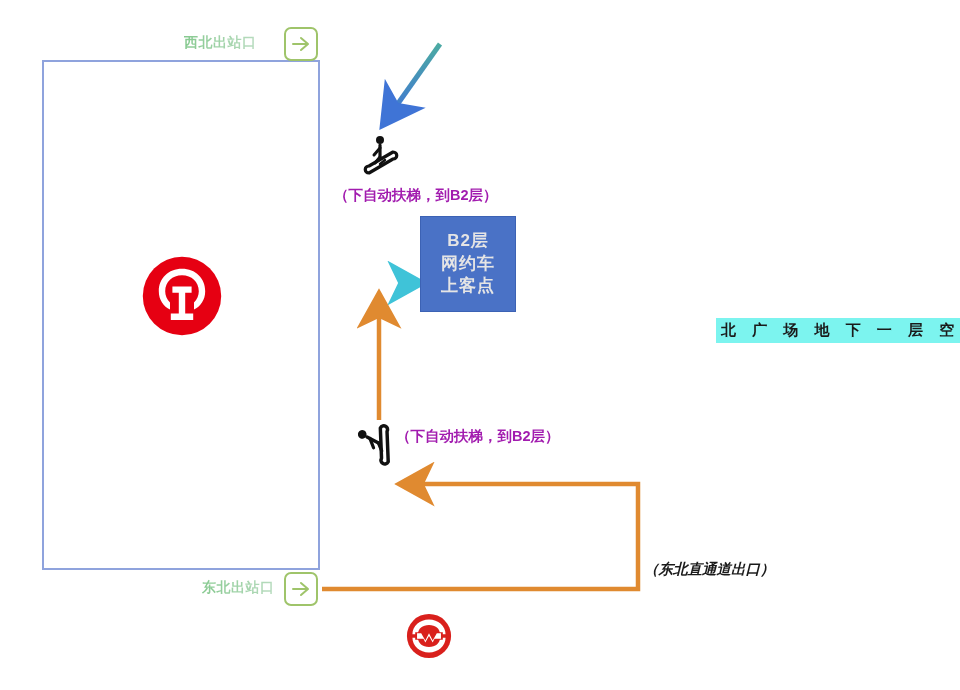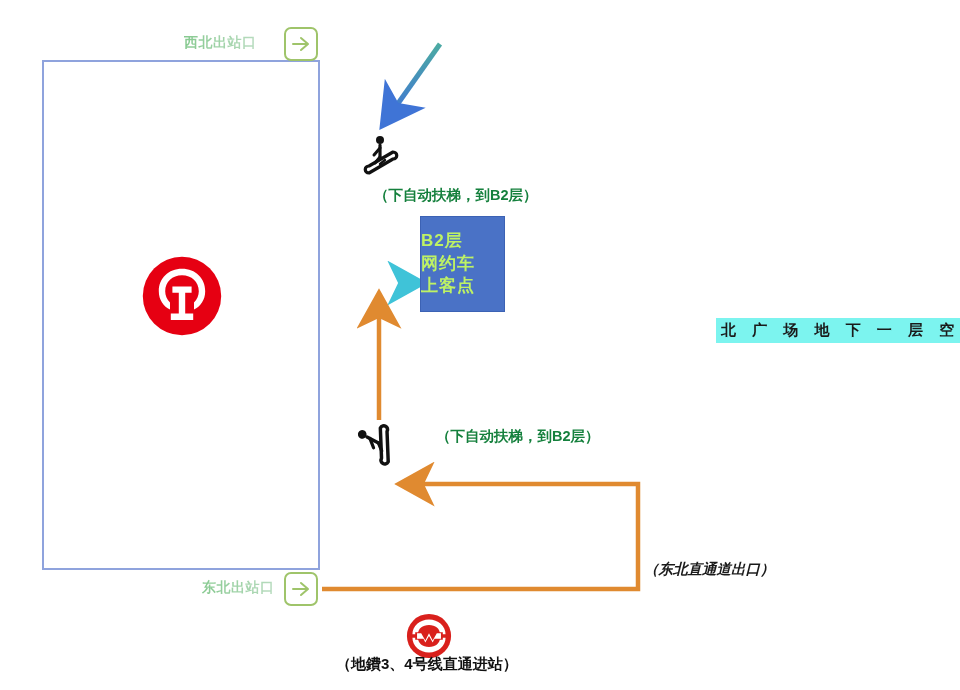--- a/index.html
+++ b/index.html
@@ -56,43 +56,42 @@
     background: linear-gradient(90deg, #86c98f 0%, #b9dcc0 100%);
     -webkit-background-clip: text;
     background-clip: text;
     -webkit-text-fill-color: transparent;
   }
 
   
   .b2-box {
     left: 420px;
     top: 216px;
-    width: 85px;
+    width: 96px;
     height: 96px;
     background: #4a72c6;
     border: 1px solid #3c62b4;
     box-sizing: border-box;
     display: flex;
     flex-direction: column;
-    align-items: flex-start;
+    align-items: center;
     justify-content: center;
-    color: #bef264;
+    color: #e5e5e5;
     font-weight: 700;
     font-size: 17px;
     line-height: 1.32;
     letter-spacing: 1px;
   }
 
   
   .esc-caption {
     font-size: 14.5px;
-    color: #15803d;
+    color: #a21caf;
     font-weight: 600;
     white-space: nowrap;
-    margin-left: 40px;
   }
 
   
   .zone-label {
     left: 716px;
     top: 318px;
     background: #7cf4ef;
     color: #1a1a1a;
     font-size: 15px;
     font-weight: 700;
@@ -248,15 +247,14 @@
       <path d="M50 14 C30 14 14 28 14 46 L26 46 C26 34 36 26 50 26
                C64 26 74 34 74 46 L86 46 C86 28 70 14 50 14 Z" fill="#ffffff"></path>
       <path d="M14 54 C14 72 30 86 50 86 C70 86 86 72 86 54 L74 54
                C74 66 64 74 50 74 C36 74 26 66 26 54 Z" fill="#ffffff"></path>
       <path d="M20 42 L34 42 L42 56 L50 40 L58 56 L66 42 L80 42
                L80 58 L66 58 L60 68 L50 52 L40 68 L34 58 L20 58 Z" fill="#d9201c"></path>
       <path d="M24 44 L33 44 L42 60 L50 44 L58 60 L67 44 L76 44
                L76 56 L62 56 L58 64 L50 50 L42 64 L38 56 L24 56 Z" fill="#ffffff"></path>
     </svg>
   </div>
-  <div class="abs metro-caption">（地鐨3、4号线直通进站）</div>
 
 </div>
 
 </body></html>

